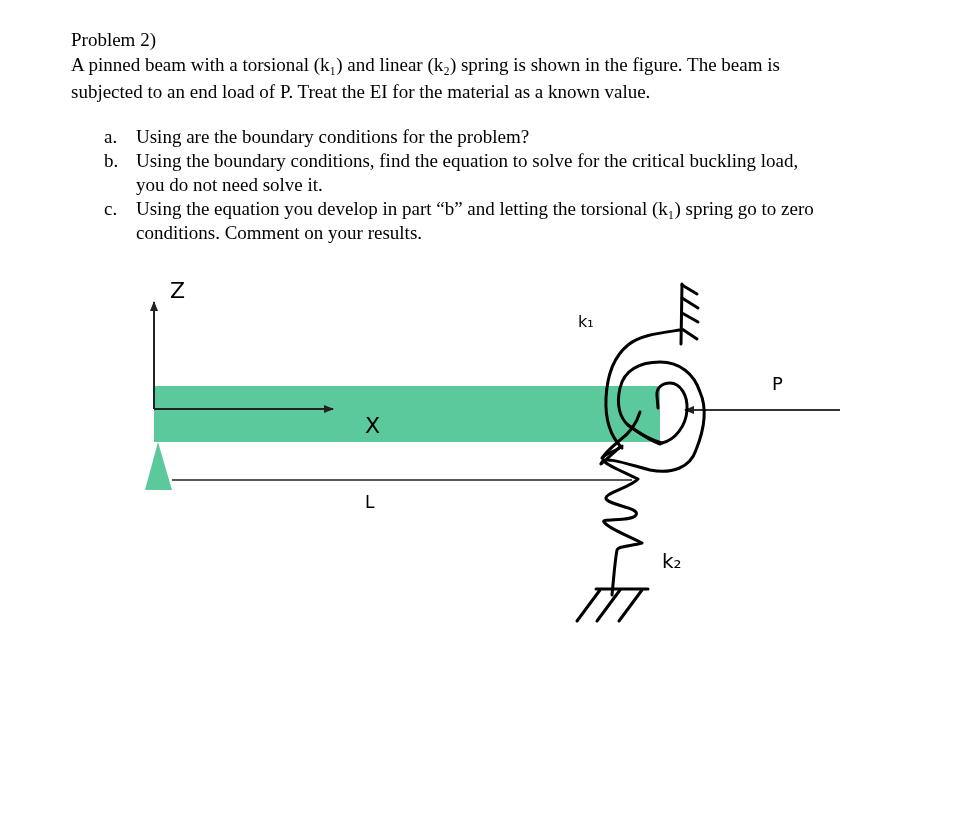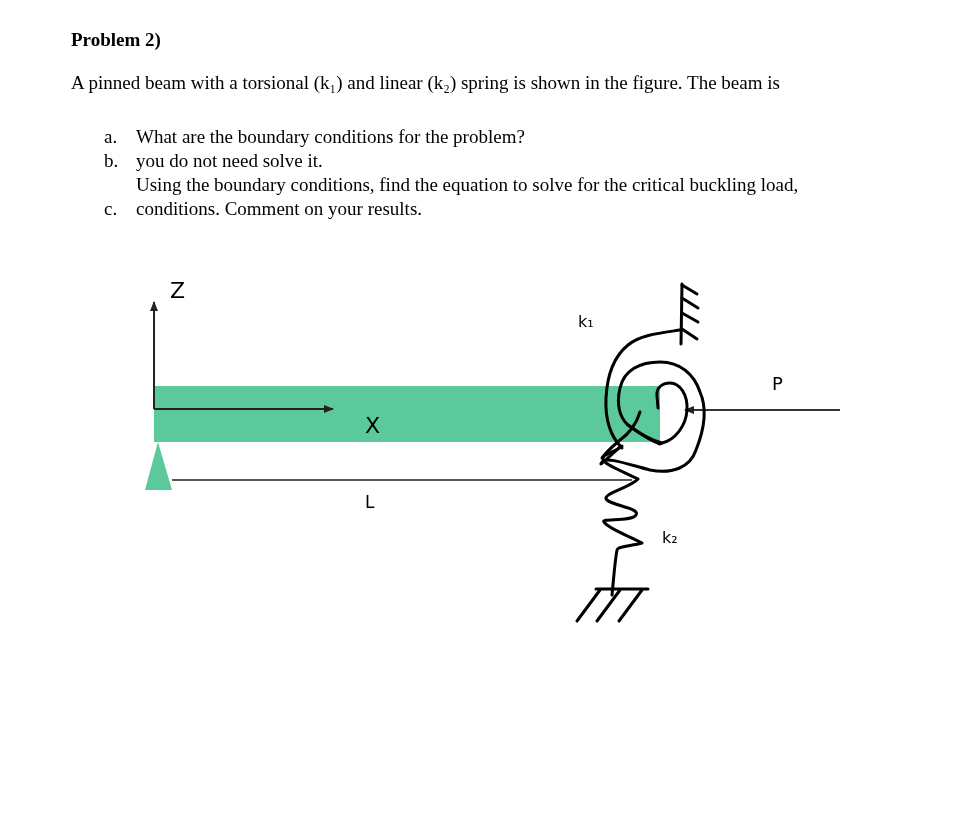--- a/index.html
+++ b/index.html
@@ -1,51 +1,53 @@
 <!DOCTYPE html>
 <html><head>
 <meta charset="utf-8">
 <style>
   html, body { margin: 0; padding: 0; background: #ffffff; }
   body { width: 970px; height: 814px; position: relative; overflow: hidden; }
   .doc { position: absolute; left: 0; top: 0; width: 970px; height: 814px; }
   .serif { font-family: "Liberation Serif", "DejaVu Serif", serif; color: #000; }
-  .title { position: absolute; left: 71px; top: 28px; font-size: 19px; font-weight: bold; line-height: 24px; }
-  .intro { position: absolute; left: 71px; top: 69px; width: 840px; font-size: 19px; line-height: 27px; }
+  .title { position: absolute; left: 71px; top: 28px; font-size: 19px; font-weight: normal; line-height: 24px; }
+  .intro { position: absolute; left: 71px; top: 51px; width: 840px; font-size: 19px; line-height: 27px; }
   .intro .line { display: block; white-space: nowrap; }
   .questions { position: absolute; left: 104px; top: 125px; width: 820px; font-size: 19px; line-height: 24px; }
   .q { position: relative; padding-left: 32px; margin-bottom: 0; }
   .q .letter { position: absolute; left: 0; top: 0; }
   .q .qline { display: block; white-space: nowrap; }
   .fig { position: absolute; left: 0; top: 0; }
   .fig-label { position: absolute; font-family: "DejaVu Sans", "Liberation Sans", sans-serif; color: #000; }
 </style>
 </head>
 <body>
 
 <div class="doc">
 
   <div class="title serif">Problem 2)</div>
 
   <div class="intro serif">
     <span class="line">A pinned beam with a torsional (k₁) and linear (k₂) spring is shown in the figure.  The beam is</span>
+    <span class="line">subjected to an end load of P. Treat the EI for the material as a known value.</span>
   </div>
 
   <div class="questions serif">
     <div class="q">
       <span class="letter">a.</span>
-      <span class="qline">What are the boundary conditions for the problem?</span>
+      <span class="qline">Using are the boundary conditions for the problem?</span>
     </div>
     <div class="q">
       <span class="letter">b.</span>
+      <span class="qline">Using the boundary conditions, find the equation to solve for the critical buckling load,</span>
       <span class="qline">you do not need solve it.</span>
-      <span class="qline">Using the boundary conditions, find the equation to solve for the critical buckling load,</span>
     </div>
     <div class="q">
       <span class="letter">c.</span>
+      <span class="qline">Using the equation you develop in part “b” and letting the torsional (k₁) spring go to zero</span>
       <span class="qline">conditions. Comment on your results.</span>
     </div>
   </div>
 
   <svg class="fig" width="970" height="814" viewBox="0 0 970 814">
     <defs>
       <marker id="arrowhead" markerWidth="10" markerHeight="8" refX="9" refY="4" orient="auto" markerUnits="userSpaceOnUse">
         <path d="M0,0 L10,4 L0,8 Z" fill="#222"></path>
       </marker>
     </defs>
@@ -87,16 +89,16 @@
       <path d="M600,590 L577,621"></path>
       <path d="M620,590 L597,621"></path>
       <path d="M642,590 L619,621"></path>
     </g>
   </svg>
 
   <div class="fig-label" style="left:170px; top:278px; font-size:22px;">Z</div>
   <div class="fig-label" style="left:365px; top:413px; font-size:22px;">X</div>
   <div class="fig-label" style="left:365px; top:492px; font-size:17px;">L</div>
   <div class="fig-label" style="left:578px; top:312px; font-size:16px;">k₁</div>
-  <div class="fig-label" style="left:662px; top:528px; font-size:16px;">k₂</div>
+  <div class="fig-label" style="left:662px; top:549px; font-size:20px;">k₂</div>
   <div class="fig-label" style="left:772px; top:373px; font-size:18px;">P</div>
 
 </div>
 
 </body></html>

